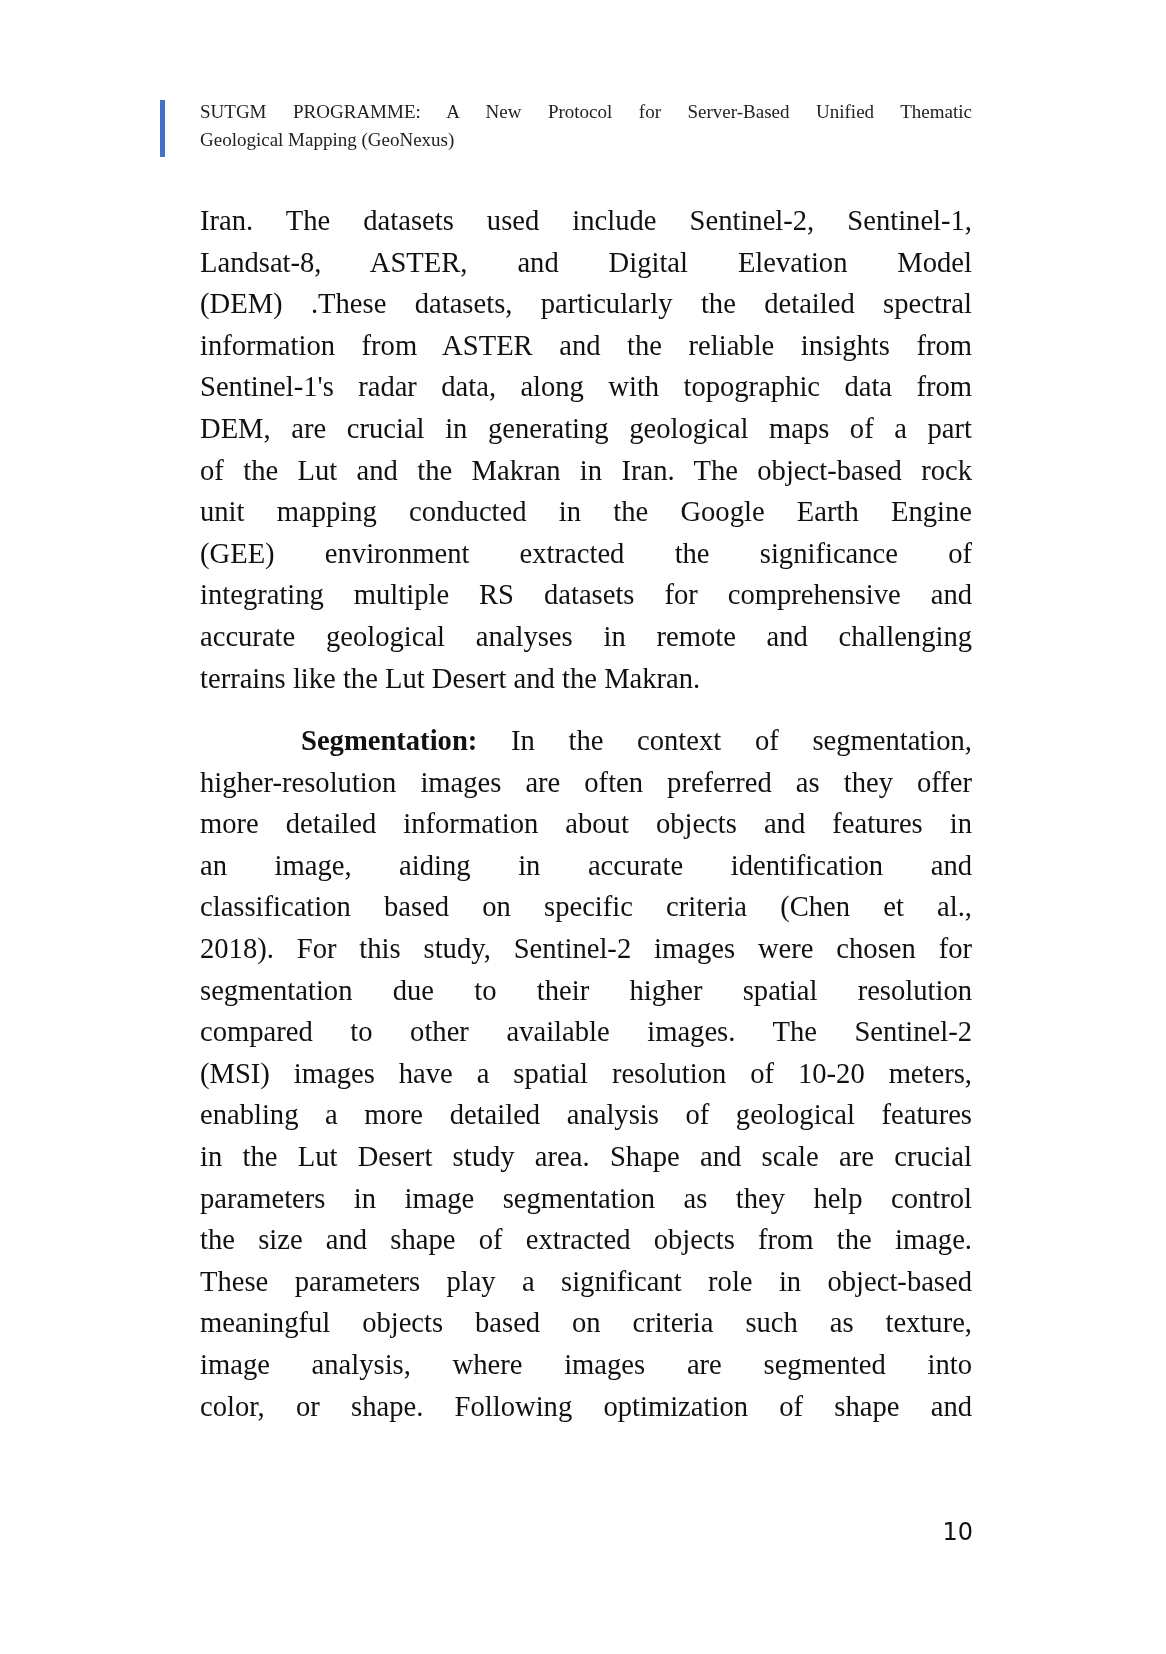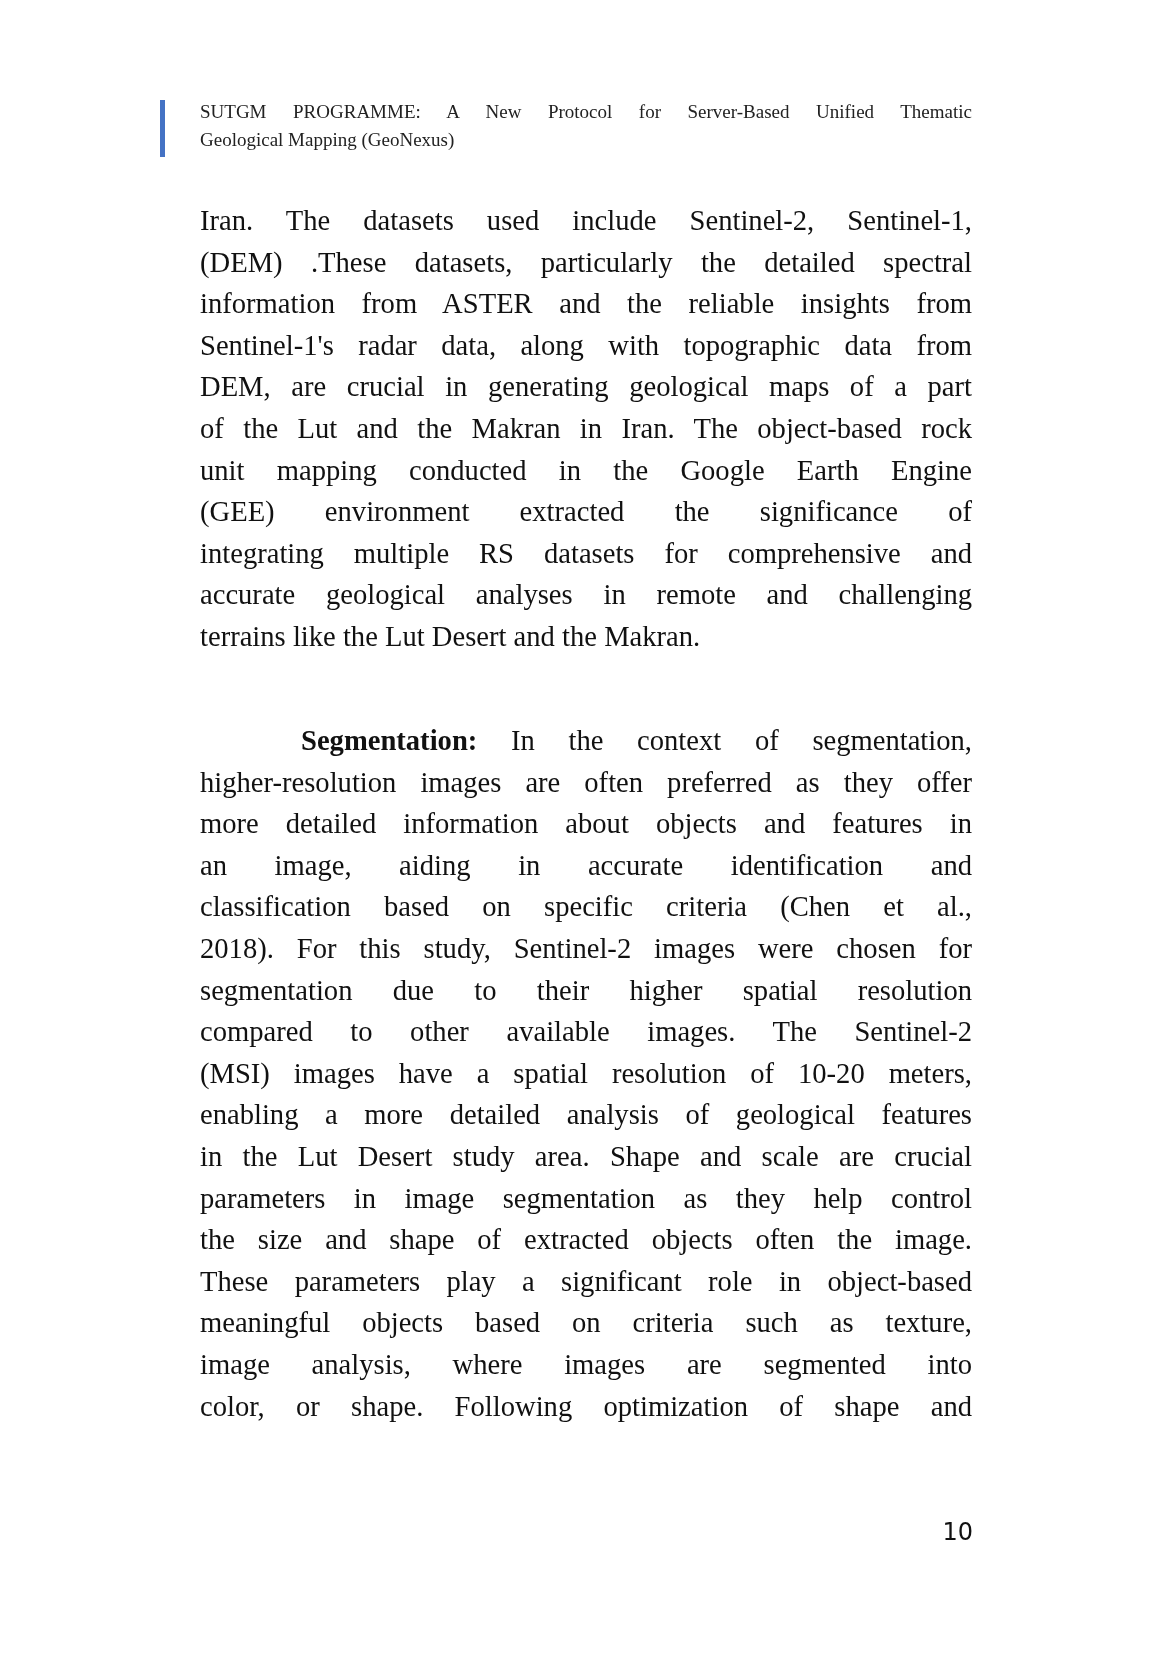--- a/index.html
+++ b/index.html
@@ -33,20 +33,21 @@
 
 <div class="page">
   <div class="header-bar" style="background: rgb(68, 114, 196);"></div>
   <div class="running-header">
     <span class="line1">SUTGM PROGRAMME: A New Protocol for Server-Based Unified Thematic</span>
     <span class="line2">Geological Mapping (GeoNexus)</span>
   </div>
 
   <div class="body-text para1">
     <span class="ln">Iran. The datasets used include Sentinel-2, Sentinel-1,</span>
+    <span class="ln">Landsat-8, ASTER, and Digital Elevation Model</span>
     <span class="ln">(DEM) .These datasets, particularly the detailed spectral</span>
     <span class="ln">information from ASTER and the reliable insights from</span>
     <span class="ln">Sentinel-1's radar data, along with topographic data from</span>
     <span class="ln">DEM, are crucial in generating geological maps of a part</span>
     <span class="ln">of the Lut and the Makran in Iran. The object-based rock</span>
     <span class="ln">unit mapping conducted in the Google Earth Engine</span>
     <span class="ln">(GEE) environment extracted the significance of</span>
     <span class="ln">integrating multiple RS datasets for comprehensive and</span>
     <span class="ln">accurate geological analyses in remote and challenging</span>
     <span class="ln last">terrains like the Lut Desert and the Makran.</span>
@@ -58,21 +59,21 @@
     <span class="ln">more detailed information about objects and features in</span>
     <span class="ln">an image, aiding in accurate identification and</span>
     <span class="ln">classification based on specific criteria (Chen et al.,</span>
     <span class="ln">2018). For this study, Sentinel-2 images were chosen for</span>
     <span class="ln">segmentation due to their higher spatial resolution</span>
     <span class="ln">compared to other available images. The Sentinel-2</span>
     <span class="ln">(MSI) images have a spatial resolution of 10-20 meters,</span>
     <span class="ln">enabling a more detailed analysis of geological features</span>
     <span class="ln">in the Lut Desert study area. Shape and scale are crucial</span>
     <span class="ln">parameters in image segmentation as they help control</span>
-    <span class="ln">the size and shape of extracted objects often the image.</span>
+    <span class="ln">the size and shape of extracted objects from the image.</span>
     <span class="ln">These parameters play a significant role in object-based</span>
     <span class="ln">meaningful objects based on criteria such as texture,</span>
     <span class="ln">image analysis, where images are segmented into</span>
     <span class="ln">color, or shape. Following optimization of shape and</span>
   </div>
 
   <div class="page-number">10</div>
 </div>
 
 </body></html>

